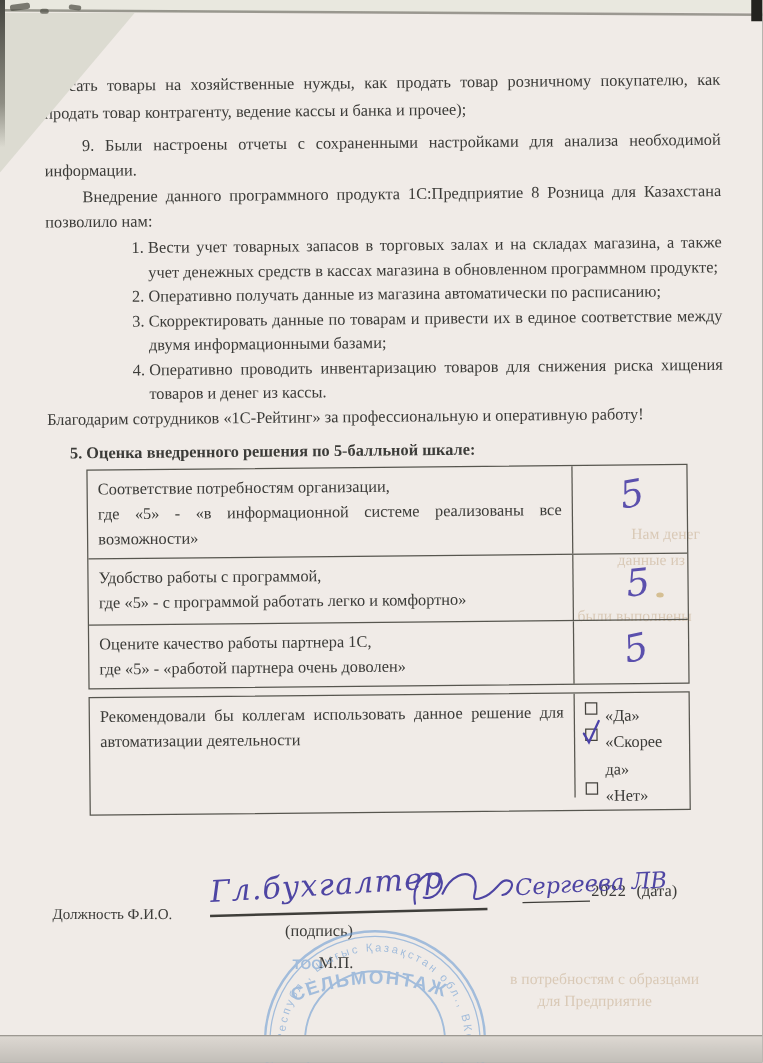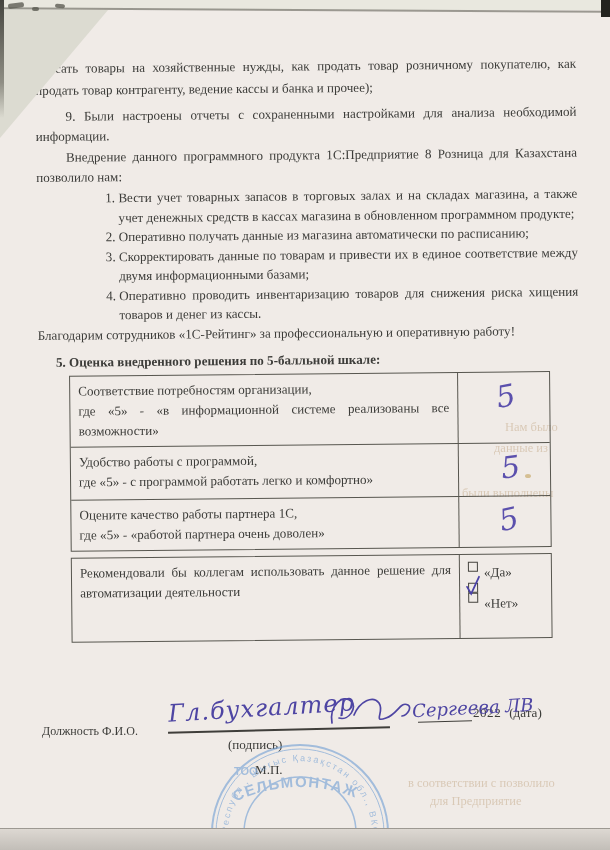--- a/index.html
+++ b/index.html
@@ -89,24 +89,24 @@
 
   
   .stamp { position:absolute; top:723px; left:190px; z-index:3; filter:blur(.45px); }
   .stamp text { fill:#6f9ed4; font-family:"Liberation Sans","DejaVu Sans",sans-serif; }
 </style>
 </head>
 <body>
 
 <div class="screen">
 
-  <div class="bleed b0">Нам было</div>
+  <div class="bleed b0">Нам денег</div>
   <div class="bleed b1">данные из</div>
   <div class="bleed b2">были выполнены</div>
-  <div class="bleed b3">в соответствии с позволило</div>
+  <div class="bleed b3">в потребностям с образцами</div>
   <div class="bleed b4">для Предприятие</div>
   <div class="speck"></div>
 
   <div class="content">
     <p class="p-first">списать товары на хозяйственные нужды, как продать товар розничному покупателю, как продать товар контрагенту, ведение кассы и банка и прочее);</p>
     <p class="p-indent">9. Были настроены отчеты с сохраненными настройками для анализа необходимой информации.</p>
     <p class="p-indent2">Внедрение данного программного продукта 1С:Предприятие 8 Розница для Казахстана позволило нам:</p>
     <ol class="num-list">
       <li>Вести учет товарных запасов в торговых залах и на складах магазина, а также учет денежных средств в кассах магазина в обновленном программном продукте;</li>
       <li>Оперативно получать данные из магазина автоматически по расписанию;</li>
@@ -155,20 +155,21 @@
             <div class="opts">
               <div class="opt">
                 <span class="cbox"></span>
                 <span>«Да»</span>
               </div>
               <div class="opt">
                 <span class="cbox"></span>
                 <svg class="checkmark" width="18" height="22" viewBox="0 0 18 22">
                   <path d="M3,12 L7,19 L15,2" fill="none" stroke="#4b42a8" stroke-width="1.8" stroke-linecap="round"></path>
                 </svg>
+                <span>«Скорее да»</span>
               </div>
               <div class="opt">
                 <span class="cbox"></span>
                 <span>«Нет»</span>
               </div>
             </div>
           </div>
         </div>
       </div>
     </div>

